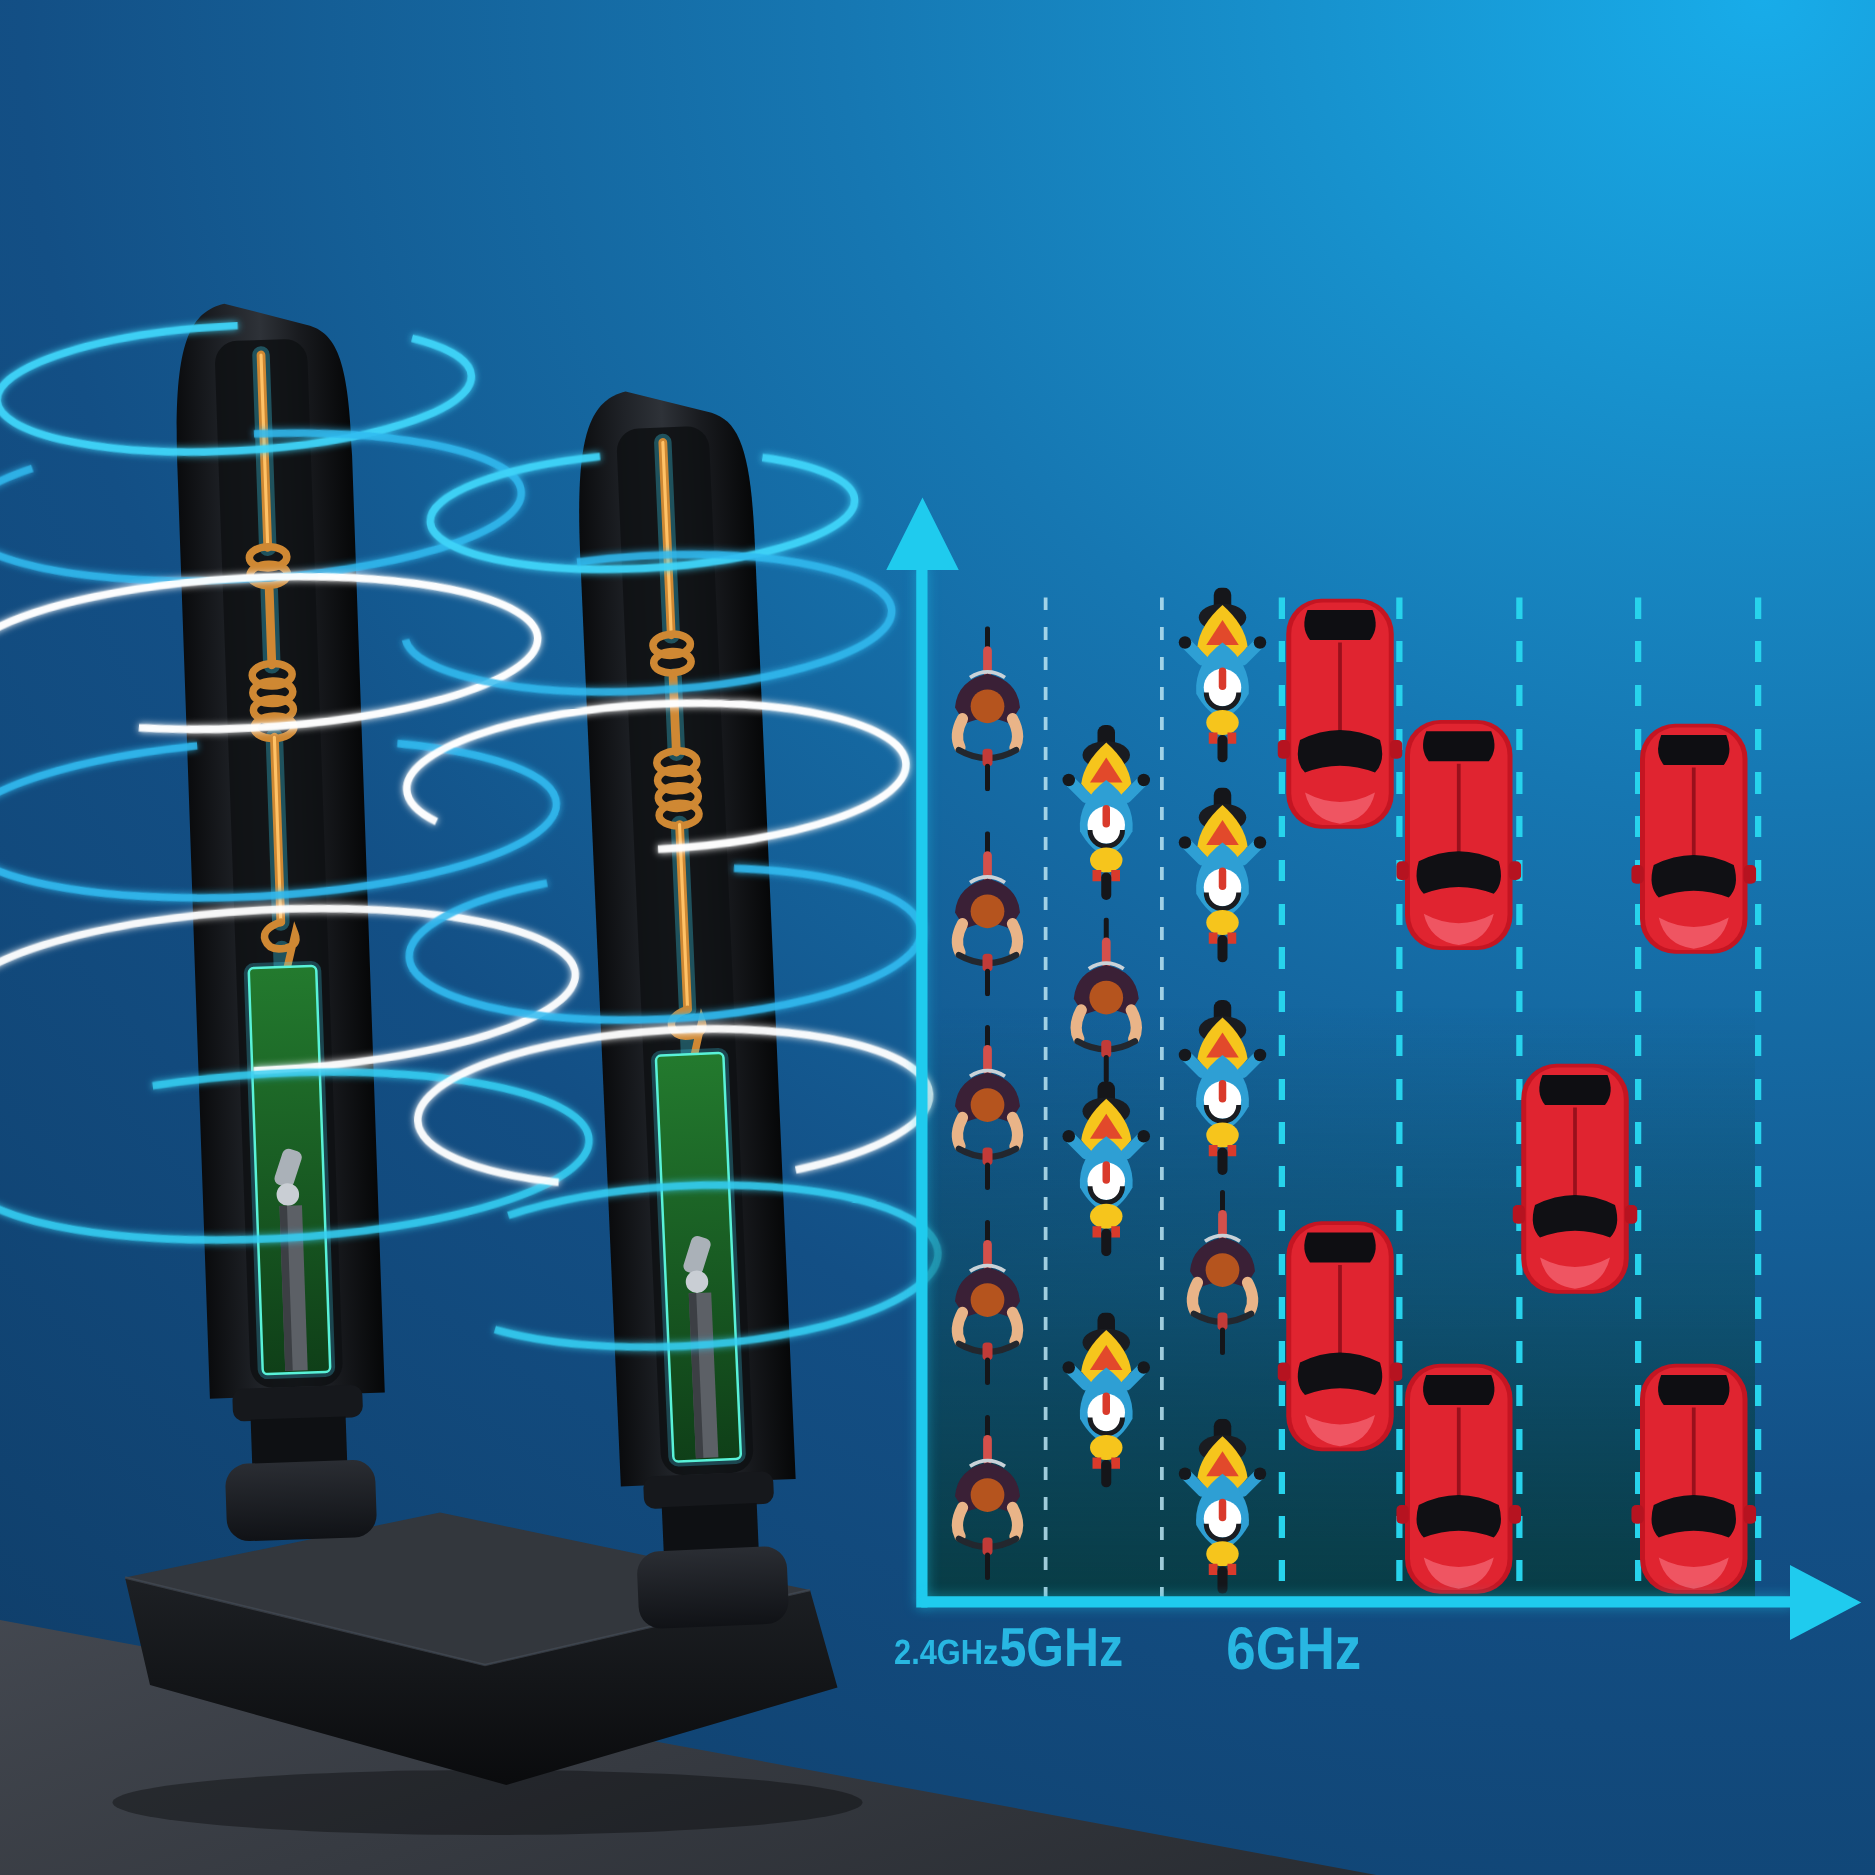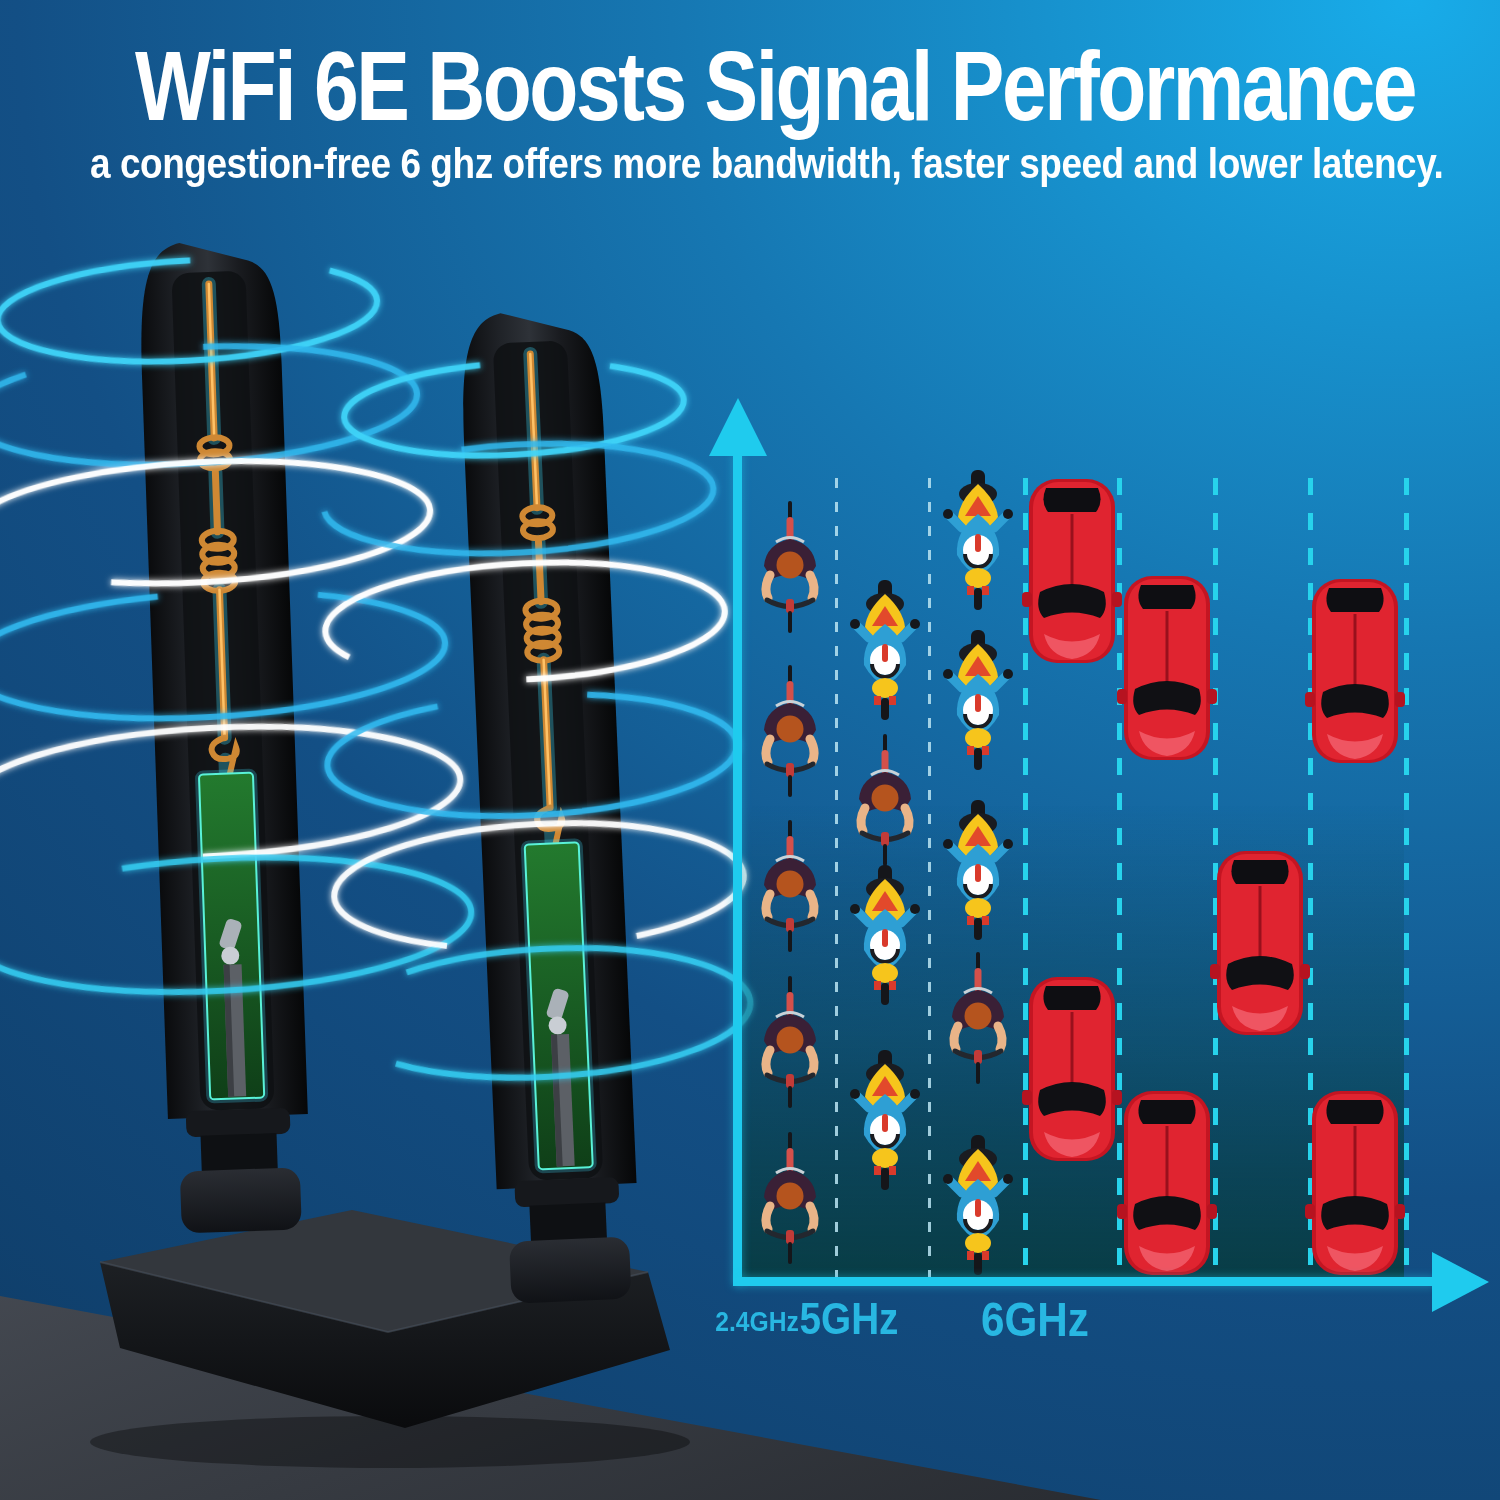--- a/index.html
+++ b/index.html
@@ -480,17 +480,13 @@
     </div>
   <div id="y-axis-shaft" class="axis"></div>
   <div id="y-axis-head"></div>
   <div id="x-axis-shaft" class="axis"></div>
   <div id="x-axis-head"></div>
 
   <div id="label-24" class="band-label">2.4GHz</div>
   <div id="label-5" class="band-label">5GHz</div>
   <div id="label-6" class="band-label">6GHz</div>
 
-  <div id="header">
-    <div id="title">WiFi 6E Boosts Signal Performance</div>
-    <div id="subtitle">a congestion-free 6 ghz offers more bandwidth, faster speed and lower latency.</div>
-  </div>
 </div>
 
 </body></html>

